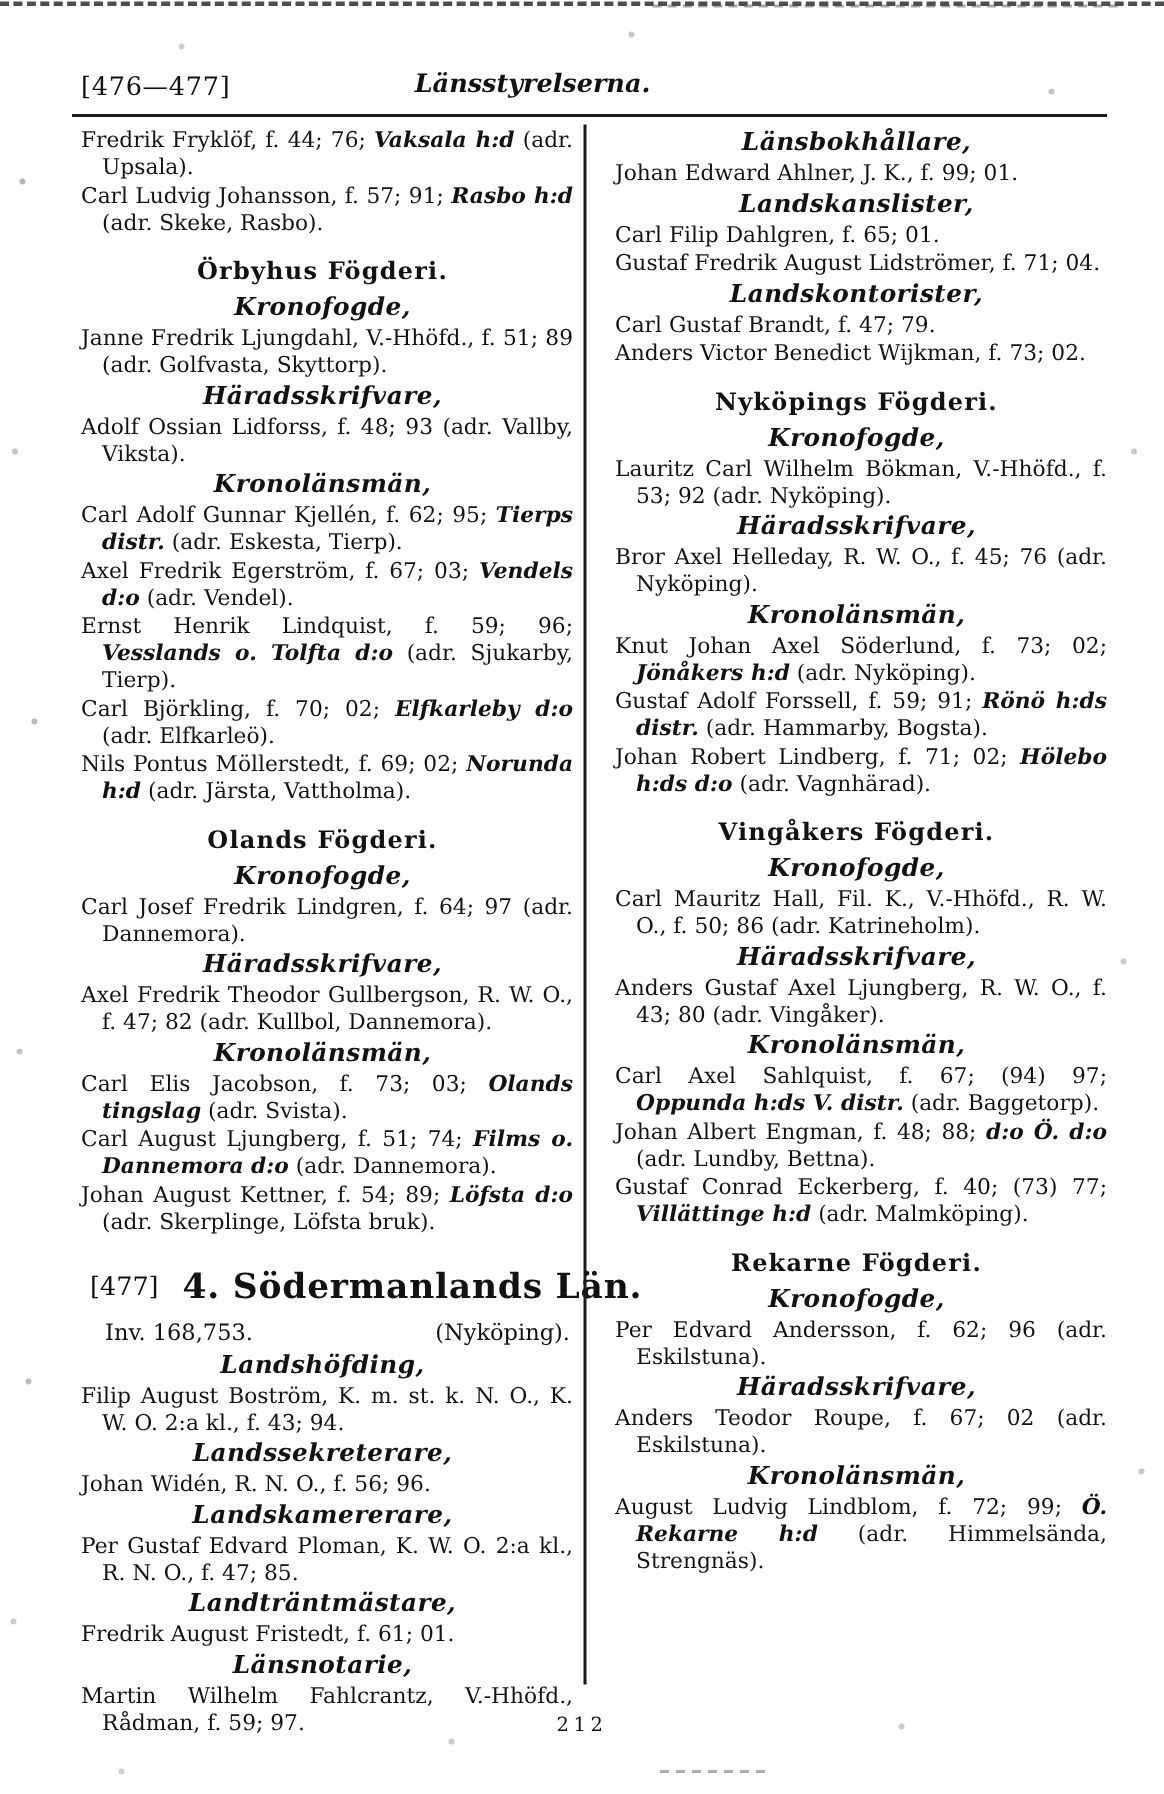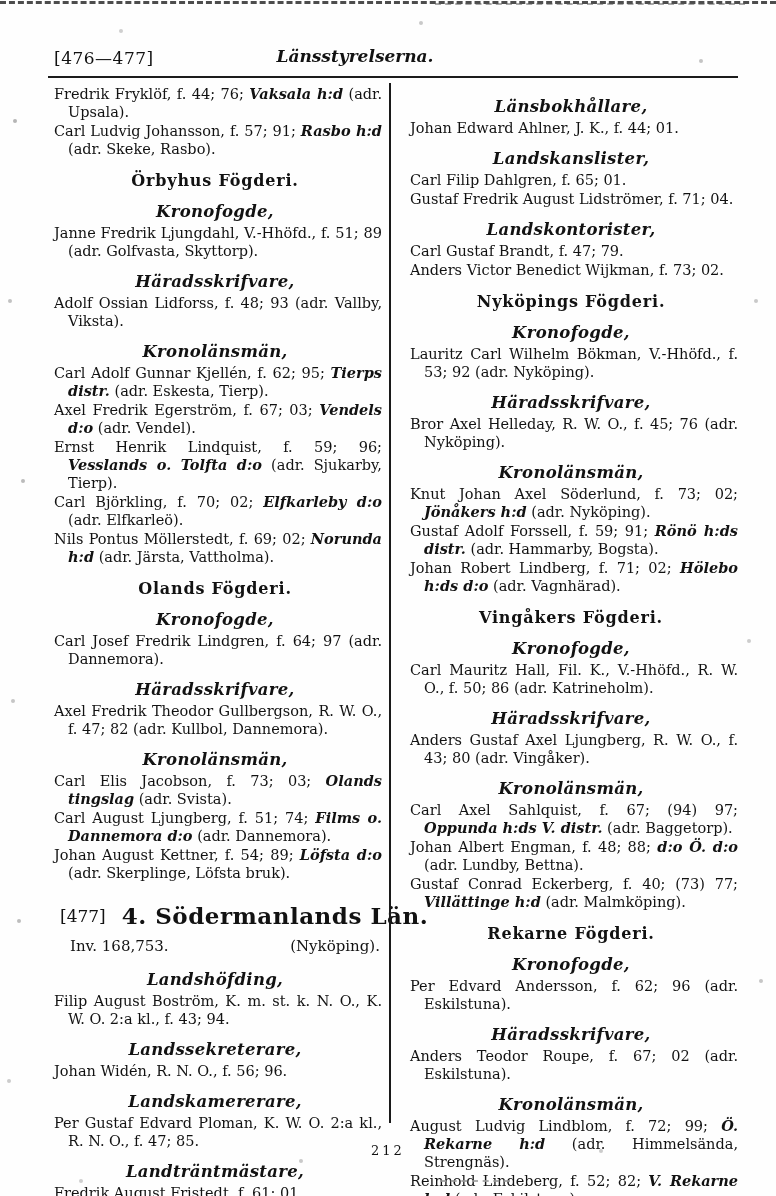--- a/index.html
+++ b/index.html
@@ -77,21 +77,21 @@
     font-size: 14.5px; line-height: 18px;
     text-align: justify;
     text-indent: -14px; padding-left: 14px;
     margin: 0 0 1px 6px;
   }
   .entry .it { font-style: italic; font-weight: 600; }
   .role {
     text-align: center;
     font-style: italic; font-weight: 600;
     font-size: 16.5px; line-height: 19px;
-    margin: 12px 0 3px;
+    margin: 0 0 3px;
     letter-spacing: .3px;
   }
   .section {
     text-align: center;
     font-weight: bold;
     font-size: 16px; line-height: 19px;
     letter-spacing: .8px;
     margin: 13px 0 5px;
   }
   .county {
@@ -166,21 +166,21 @@
         <p class="entry"><span>Johan Widén, R. N. O., f. 56; 96.</span></p>
         <p class="role">Landskamererare,</p>
         <p class="entry"><span>Per Gustaf Edvard Ploman, K. W. O. 2:a kl., R. N. O., f. 47; 85.</span></p>
         <p class="role">Landträntmästare,</p>
         <p class="entry"><span>Fredrik August Fristedt, f. 61; 01.</span></p>
         <p class="role">Länsnotarie,</p>
         <p class="entry"><span>Martin Wilhelm Fahlcrantz, V.-Hhöfd., Rådman, f. 59; 97.</span></p>
       </div>
     <div class="col right">
         <p class="role">Länsbokhållare,</p>
-        <p class="entry"><span>Johan Edward Ahlner, J. K., f. 44; 01.</span></p>
+        <p class="entry"><span>Johan Edward Ahlner, J. K., f. 99; 01.</span></p>
         <p class="role">Landskanslister,</p>
         <p class="entry"><span>Carl Filip Dahlgren, f. 65; 01.</span></p>
         <p class="entry"><span>Gustaf Fredrik August Lidströmer, f. 71; 04.</span></p>
         <p class="role">Landskontorister,</p>
         <p class="entry"><span>Carl Gustaf Brandt, f. 47; 79.</span></p>
         <p class="entry"><span>Anders Victor Benedict Wijkman, f. 73; 02.</span></p>
         <h3 class="section">Nyköpings Fögderi.</h3>
         <p class="role">Kronofogde,</p>
         <p class="entry"><span>Lauritz Carl Wilhelm Bökman, V.-Hhöfd., f. 53; 92 (adr. Nyköping).</span></p>
         <p class="role">Häradsskrifvare,</p>
@@ -198,21 +198,20 @@
         <p class="entry"><span>Carl Axel Sahlquist, f. 67; (94) 97; </span><span class="it">Oppunda h:ds V. distr.</span><span> (adr. Baggetorp).</span></p>
         <p class="entry"><span>Johan Albert Engman, f. 48; 88; </span><span class="it">d:o Ö. d:o</span><span> (adr. Lundby, Bettna).</span></p>
         <p class="entry"><span>Gustaf Conrad Eckerberg, f. 40; (73) 77; </span><span class="it">Villättinge h:d</span><span> (adr. Malmköping).</span></p>
         <h3 class="section">Rekarne Fögderi.</h3>
         <p class="role">Kronofogde,</p>
         <p class="entry"><span>Per Edvard Andersson, f. 62; 96 (adr. Eskilstuna).</span></p>
         <p class="role">Häradsskrifvare,</p>
         <p class="entry"><span>Anders Teodor Roupe, f. 67; 02 (adr. Eskilstuna).</span></p>
         <p class="role">Kronolänsmän,</p>
         <p class="entry"><span>August Ludvig Lindblom, f. 72; 99; </span><span class="it">Ö. Rekarne h:d</span><span> (adr. Himmelsända, Strengnäs).</span></p>
-        <p class="entry"><span>Reinhold Lindeberg, f. 52; 82; </span><span class="it">V. Rekarne h:d</span><span> (adr. Eskilstuna).</span></p>
       </div>
   </div>
 
   <div class="footer">
     <span>212</span>
   </div>
   <div class="bottom-dash"></div>
 </div>
 
 </body></html>

